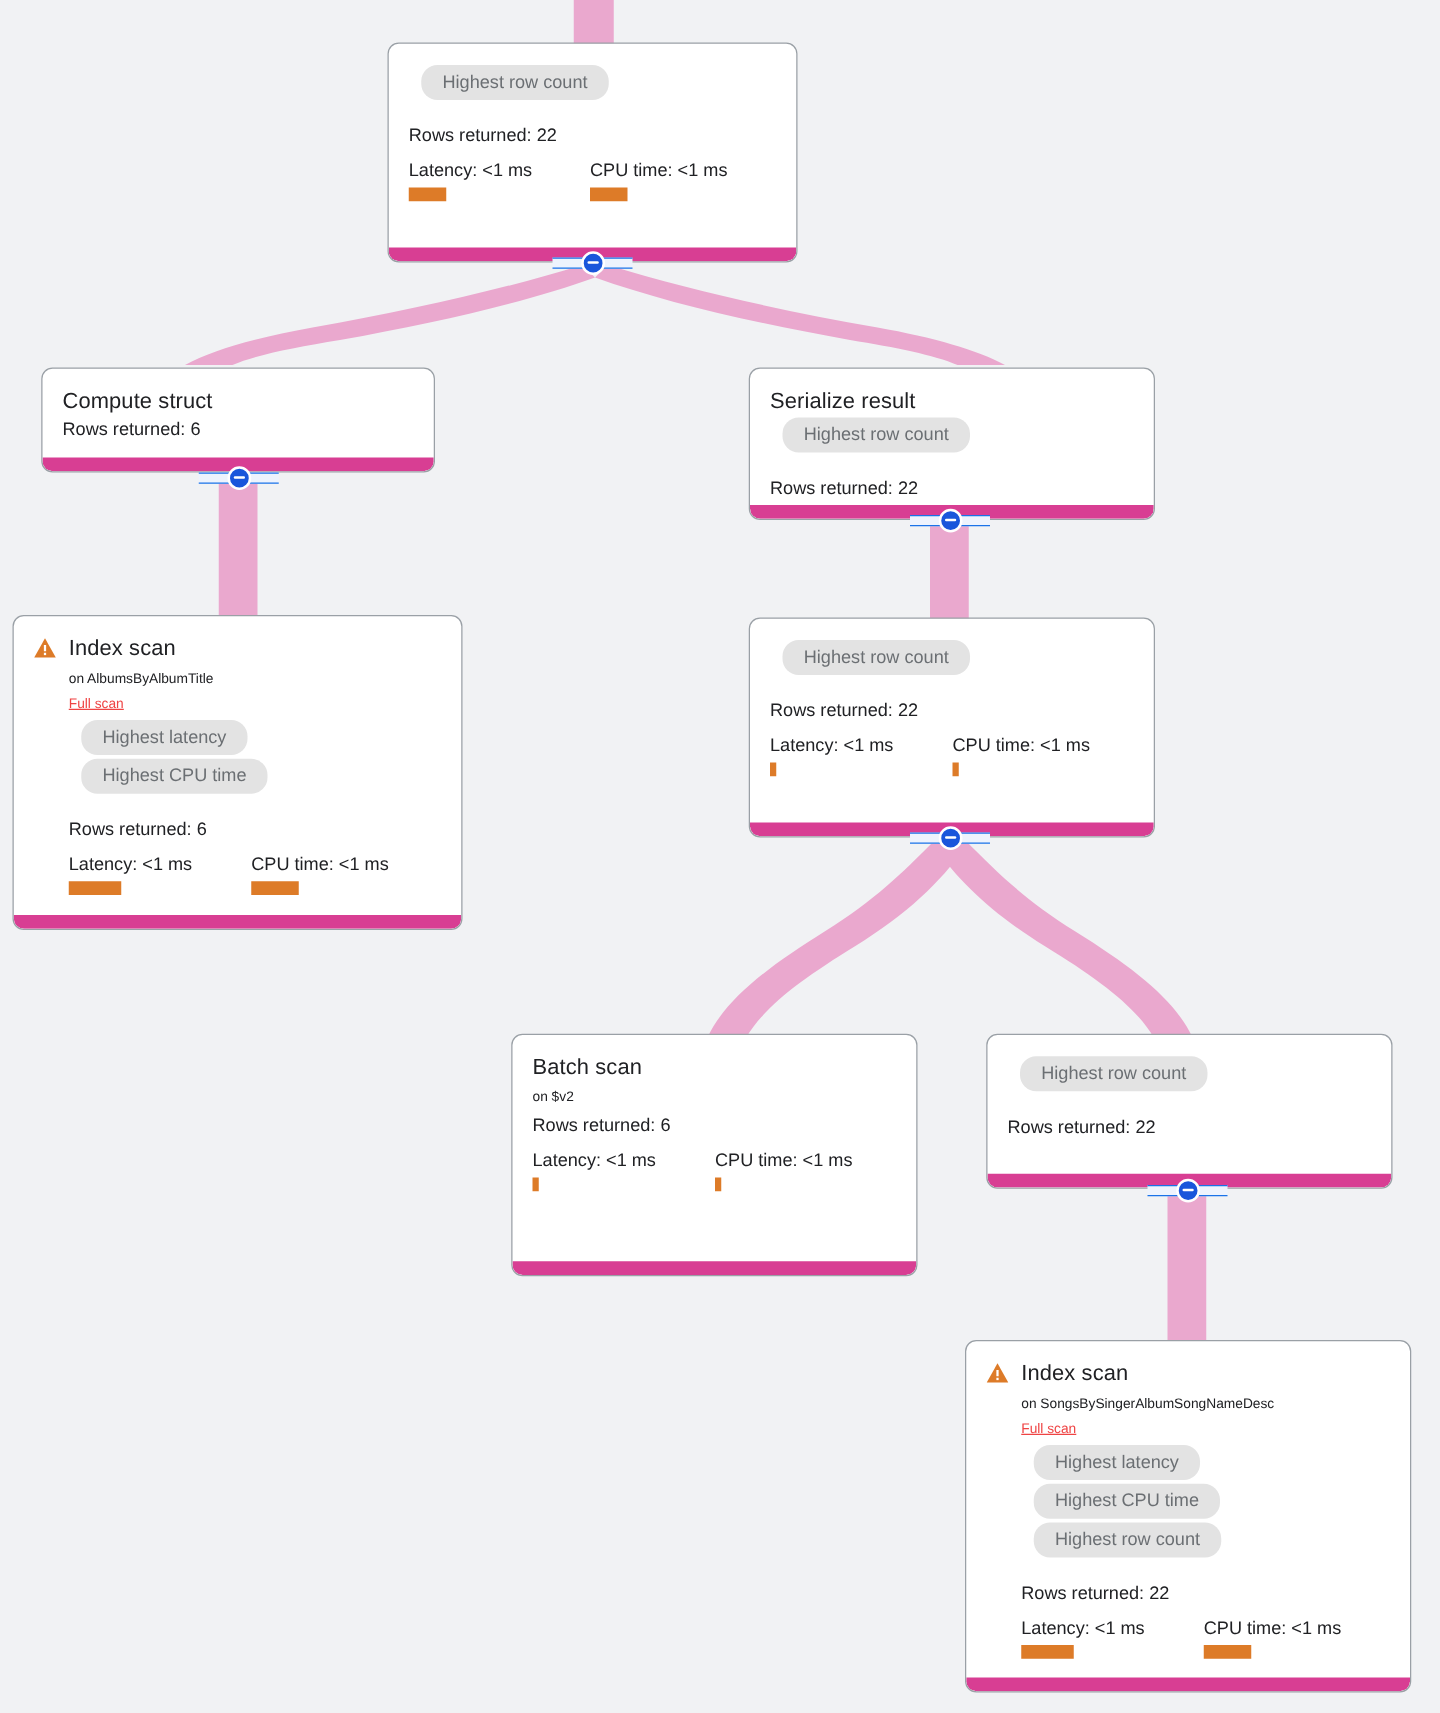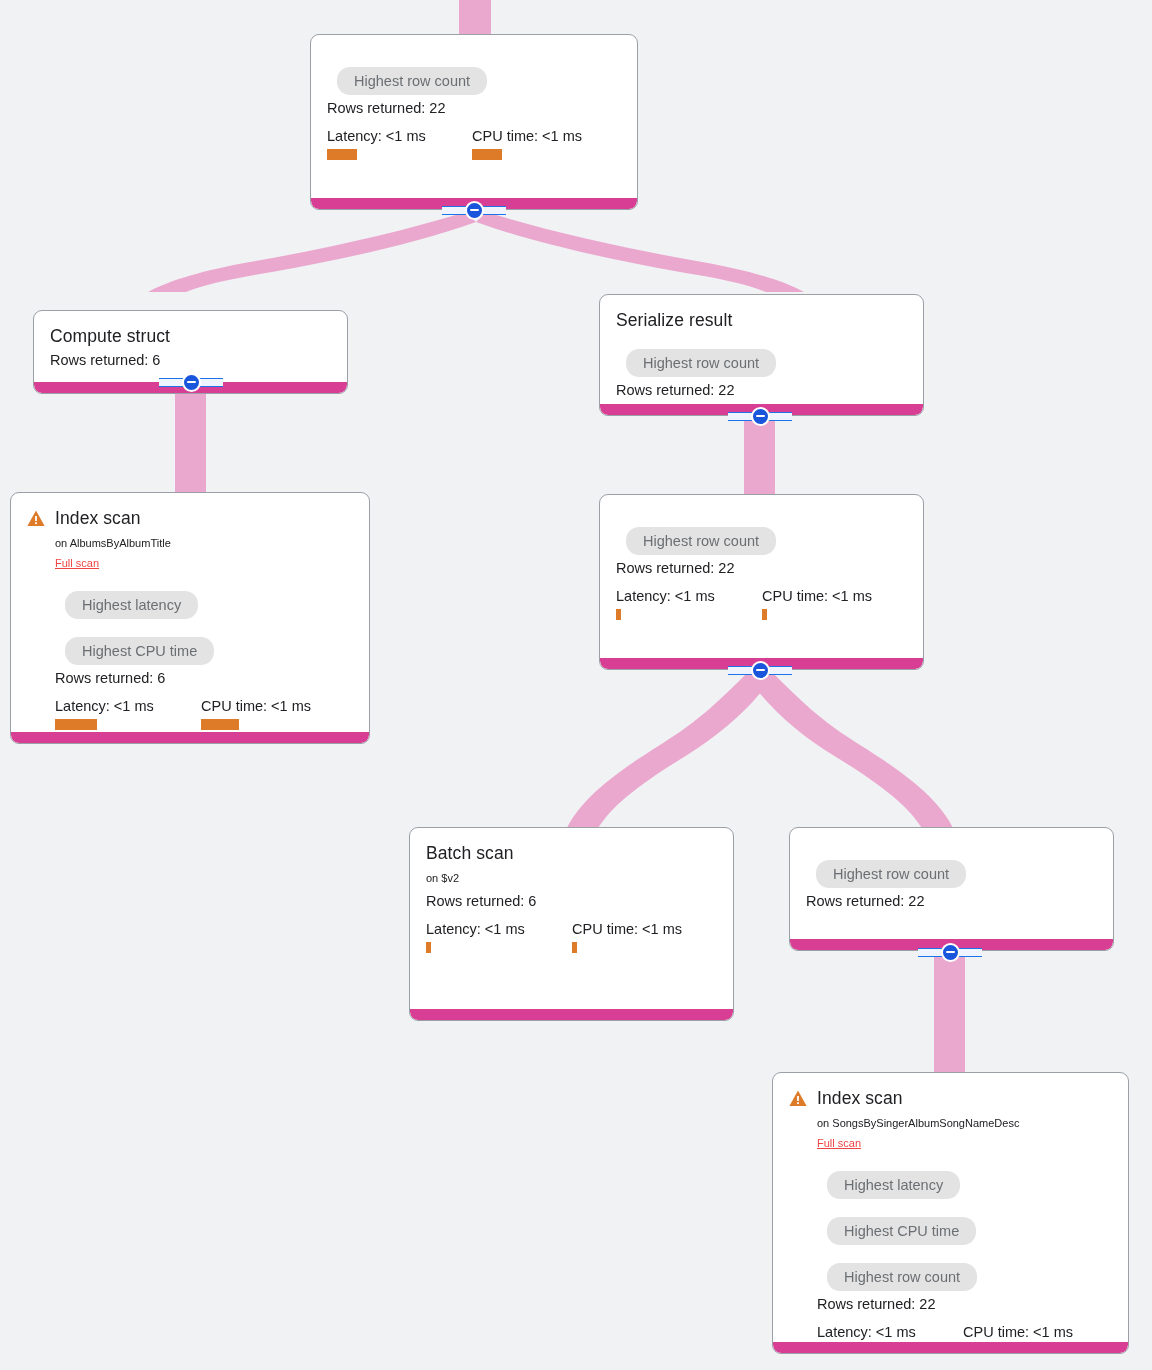--- a/index.html
+++ b/index.html
@@ -83,29 +83,29 @@
   .subline.muted { color: #ef4444; margin-top: 1px; text-decoration: underline; }
 
   .badge {
     display: inline-block;
     background: #E3E3E3;
     color: #6b6f73;
     border-radius: 13px;
     font-size: 14.5px;
     line-height: 18px;
     padding: 5px 17px 5px 17px;
-    margin-top: 18px;
+    margin-top: 3px;
   }
   .badge-wrap { margin-left: 10px; }
 
   .rows-line {
     font-size: 14.5px;
     line-height: 19px;
     color: #202124;
-    margin-top: 4px;
+    margin-top: 20px;
   }
 
   .metrics {
     margin-top: 9px;
     display: flex;
     align-items: flex-end;
   }
   .metric { }
   .metric-label {
     font-size: 14.5px;
@@ -226,21 +226,21 @@
         </div>
       </div>
     </div>
     <div class="accent"></div>
   </div>
   <div class="toggle" style="left:442px; top:199px;">
     <div class="rail"></div>
     <div class="knob"></div>
   </div>
 
-  <div class="node" style="left:33px; top:294px; width:315px; height:84px;margin-top:16px;">
+  <div class="node" style="left:33px; top:294px; width:315px; height:84px;">
     <div class="node-head">
       <div class="node-title">Compute struct</div>
     </div>
     <div class="node-body">
       <div class="rows-line" style="margin-top:4px;">Rows returned: 6</div>
     </div>
     <div class="accent"></div>
   </div>
   <div class="toggle" style="left:159px; top:371px;">
     <div class="rail"></div>

